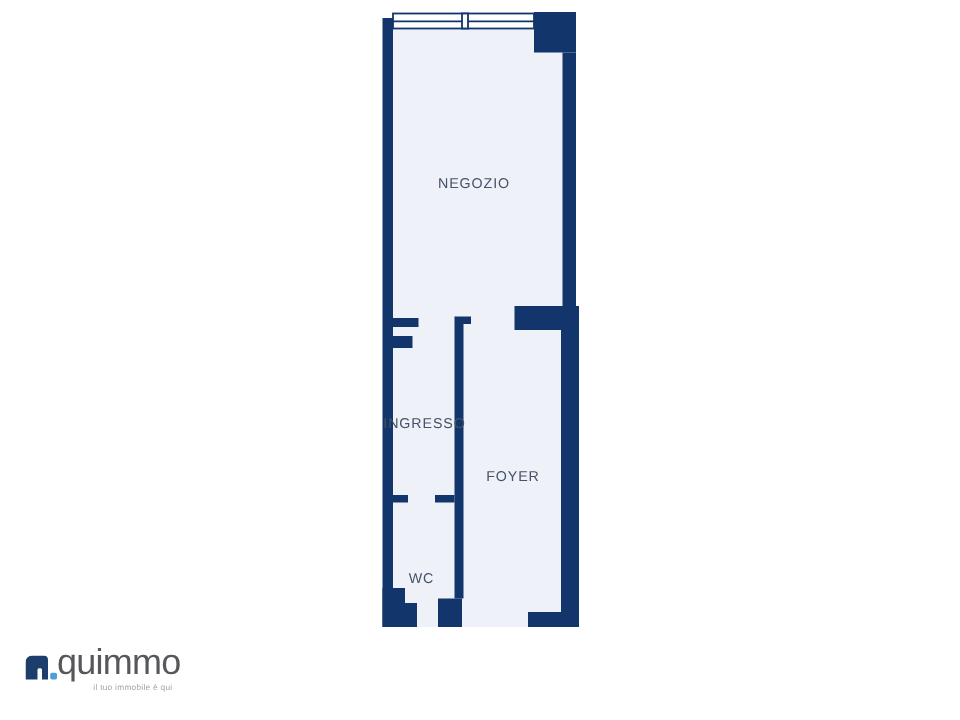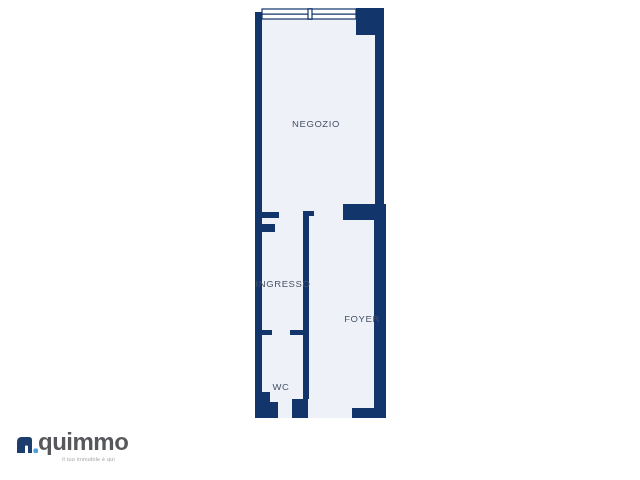--- a/index.html
+++ b/index.html
@@ -10,21 +10,21 @@
   .plan-svg{position:absolute;left:0;top:0;}
   .room-label{
     position:absolute;transform:translate(-50%,-50%);
     font-size:9.5px;letter-spacing:0.6px;color:#475266;
     white-space:nowrap;font-weight:400;
   }
   .logo{position:absolute;left:17px;top:432px;width:120px;height:36px;}
   .logo-icon{position:absolute;left:0;top:5px;}
   .brand-name{
     position:absolute;left:21px;top:-4px;
-    font-size:24px;font-weight:bold;color:#57585c;letter-spacing:-0.5px;
+    font-size:24px;font-weight:normal;color:#57585c;letter-spacing:-0.5px;
   }
   .brand-tagline{
     position:absolute;left:38px;top:24px;width:60px;text-align:right;
     font-size:5.5px;color:#a0a4a8;letter-spacing:0.2px;white-space:nowrap;
   }
 </style>
 </head>
 <body>
 
 <div class="canvas">
@@ -55,21 +55,21 @@
 
     <g stroke="#12356b" stroke-width="1.2" fill="#ffffff">
       <rect x="262" y="9" width="94" height="10"></rect>
       <line x1="262" y1="14.2" x2="356" y2="14.2"></line>
       <rect x="308" y="9" width="4" height="10"></rect>
     </g>
   </svg>
 
   <div class="room-label" style="left:316px;top:123px">NEGOZIO</div>
   <div class="room-label" style="left:283px;top:283px">INGRESSO</div>
-  <div class="room-label" style="left:362px;top:318px">FOYER</div>
+  <div class="room-label" style="left:342px;top:318px">FOYER</div>
   <div class="room-label" style="left:281px;top:386px">WC</div>
 
   <div class="logo">
     <svg class="logo-icon" width="22" height="17" viewBox="0 0 22 17">
       <path d="M0,16 L0,5 Q0,0 5,0 L12,0 Q15,0 15,3 L15,16 L11,16 L11,9.5 Q11,8.5 10,8.5 L9,8.5 Q8,8.5 8,9.5 L8,16 Z" fill="#1d3e6d"></path>
       <rect x="16.5" y="11.5" width="4.5" height="4.5" rx="1.2" fill="#4aa0d8"></rect>
     </svg>
     <div class="brand-name">quimmo</div>
     <div class="brand-tagline">il tuo immobile è qui</div>
   </div>

